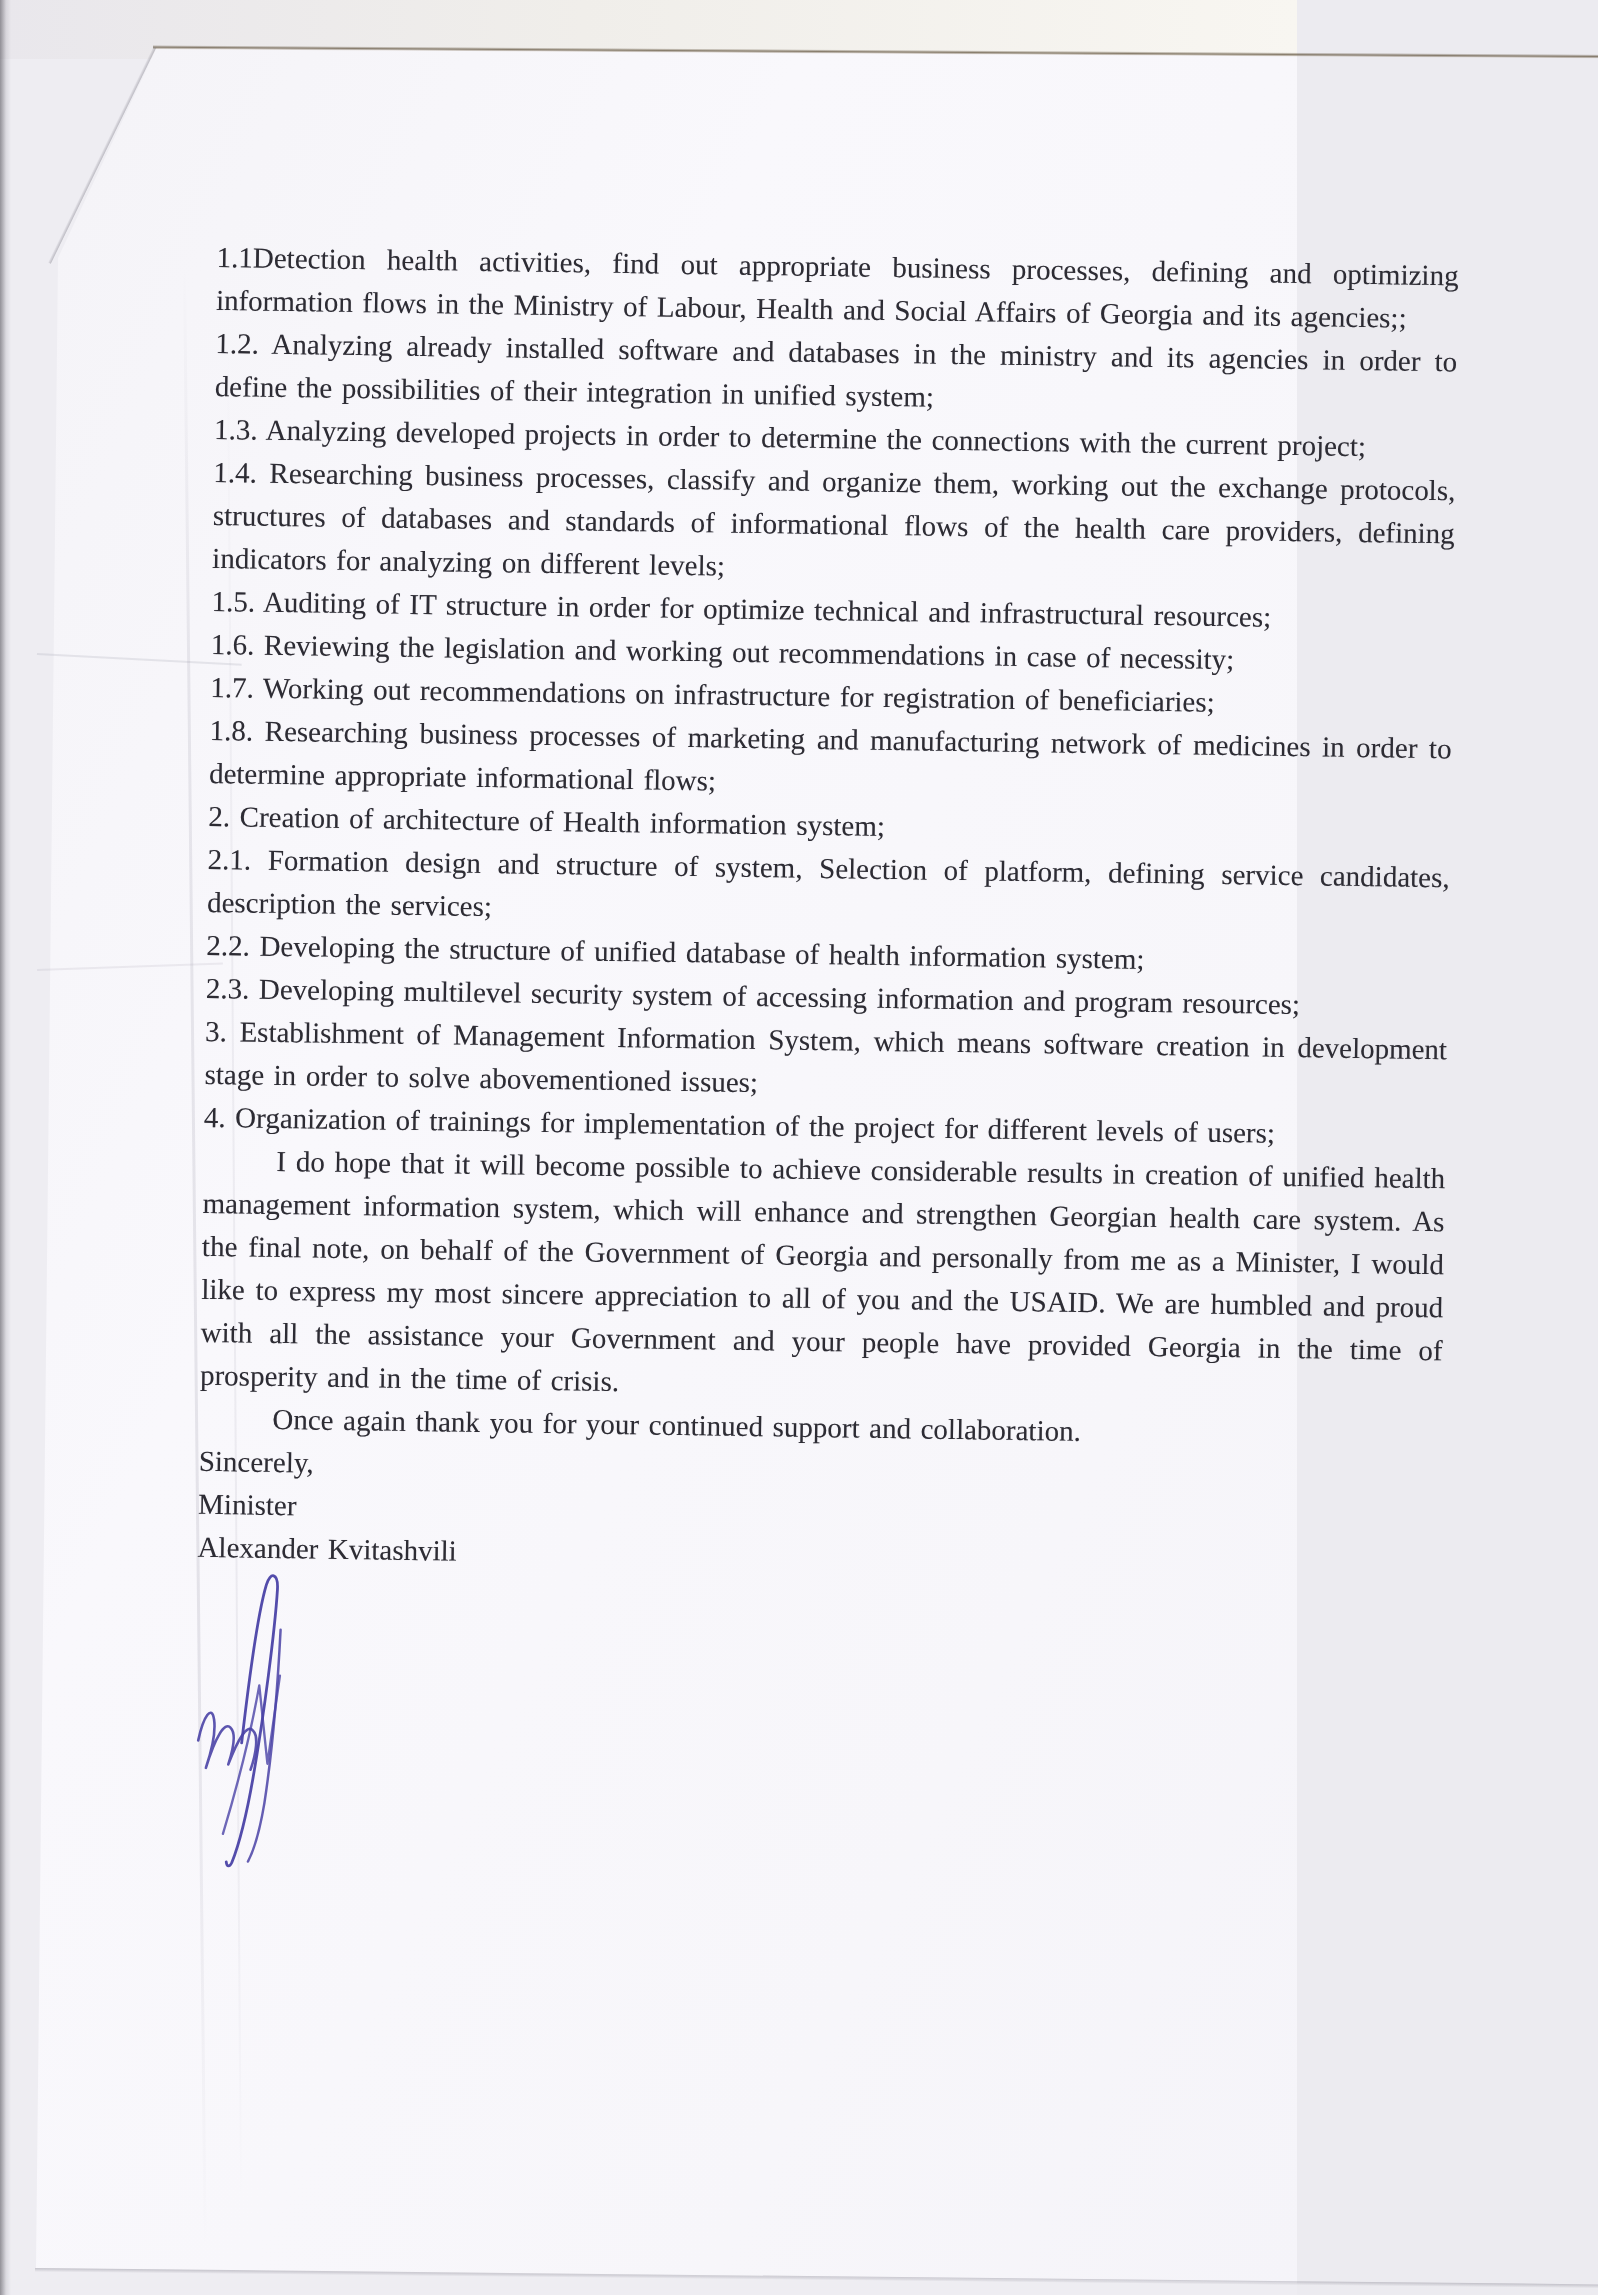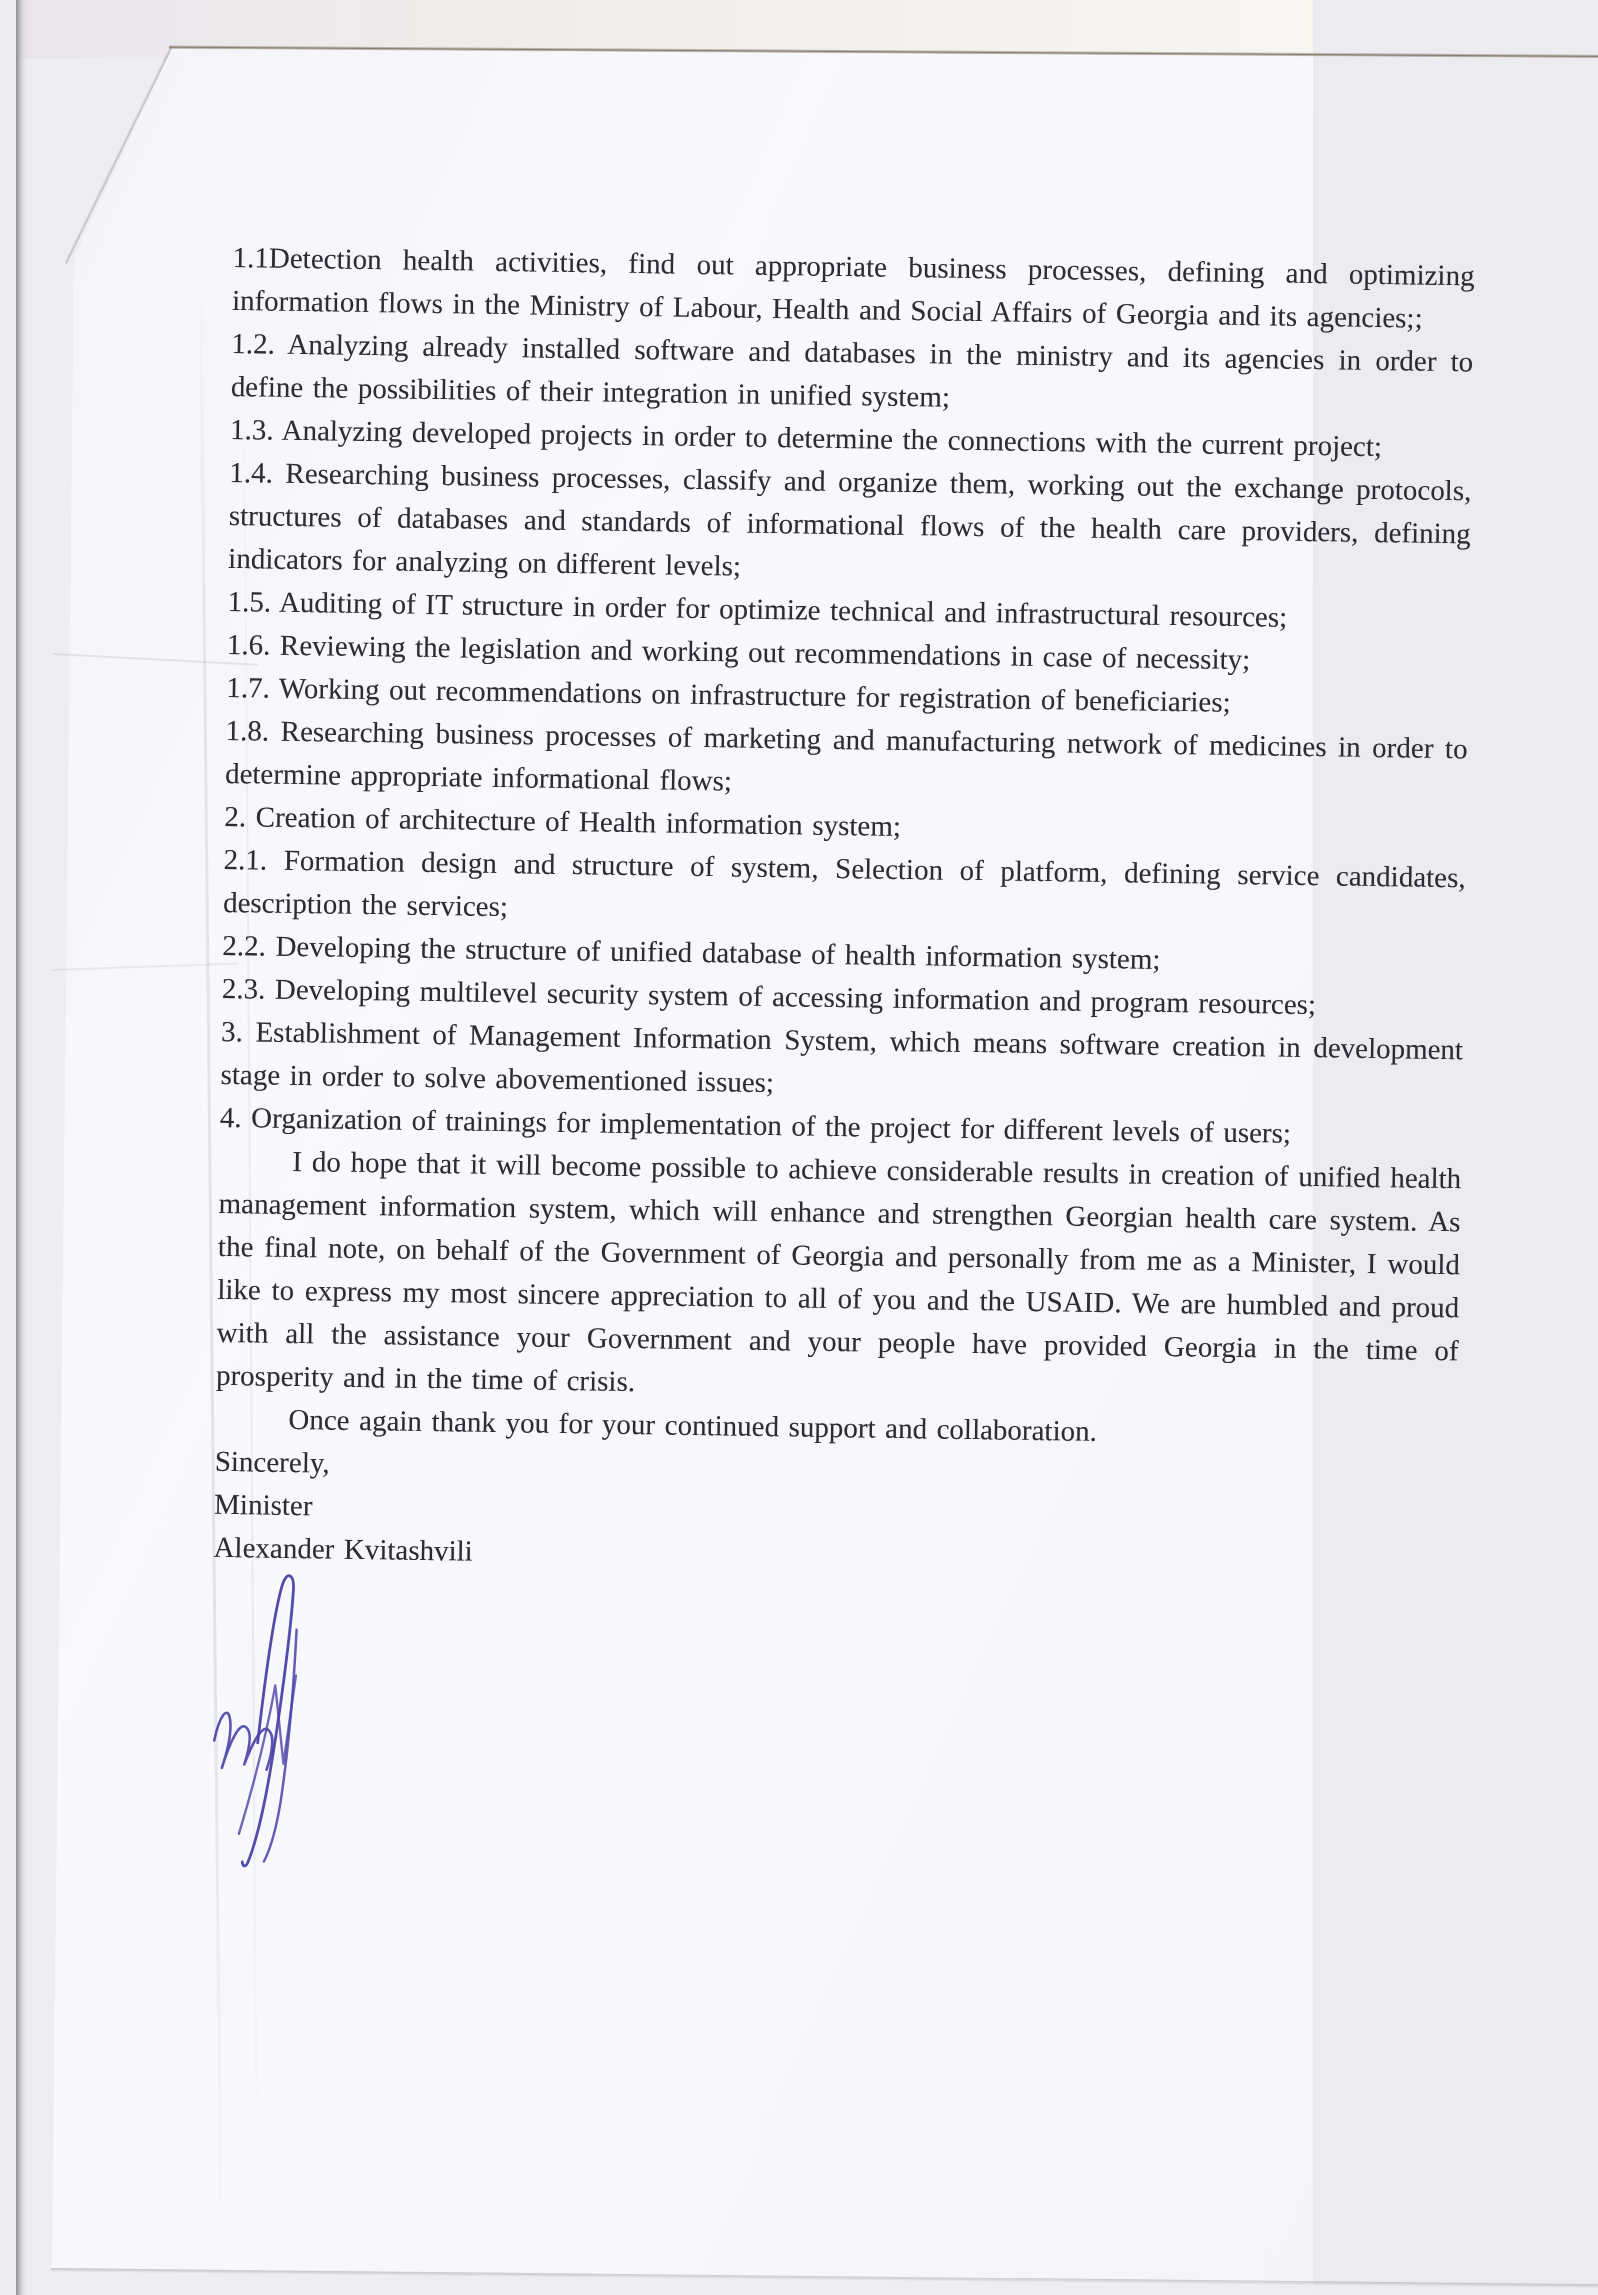--- a/index.html
+++ b/index.html
@@ -3,21 +3,21 @@
 <meta charset="utf-8">
 <style>
   html,body{margin:0;padding:0;}
   body{
     width:1599px;height:2295px;overflow:hidden;
     background:#ecebf0;
     font-family:"Liberation Serif","DejaVu Serif",serif;
   }
   .scene{position:relative;width:1297px;height:2295px;
     background:linear-gradient(180deg,#e0dee3 0px,#ededf2 25px,#eeedf2 60%,#eaе9ee 100%);
-    background-color:#eeedf2;margin-left:16px;}
+    background-color:#eeedf2;}
   .bg-top{position:absolute;left:0;top:0;right:0;height:59px;
     background:linear-gradient(90deg,#e9e7ec 0%,#f0eeea 45%,#f8f6f1 100%);}
   .bg-left{position:absolute;left:0;top:0;width:11.2px;height:100%;
     background:linear-gradient(90deg,rgba(72,70,78,.55),rgba(150,148,158,.22) 55%,rgba(0,0,0,0));}
   .page{position:absolute;inset:0;
     background:linear-gradient(115deg,#f4f3f7 0%,#f9f8fc 35%,#f7f6fa 75%,#f5f4f9 100%);
     clip-path:polygon(157px 47px,1599px 58px,1599px 2287px,36px 2268px,58px 258px);}
   .edge-top{position:absolute;left:153px;top:45px;width:1448px;height:3.7px;
     background:linear-gradient(180deg,rgba(96,82,60,0) 0%,rgba(96,82,60,.72) 55%,rgba(150,128,96,.18) 100%);
     transform:rotate(0.37deg);transform-origin:0 50%;}

